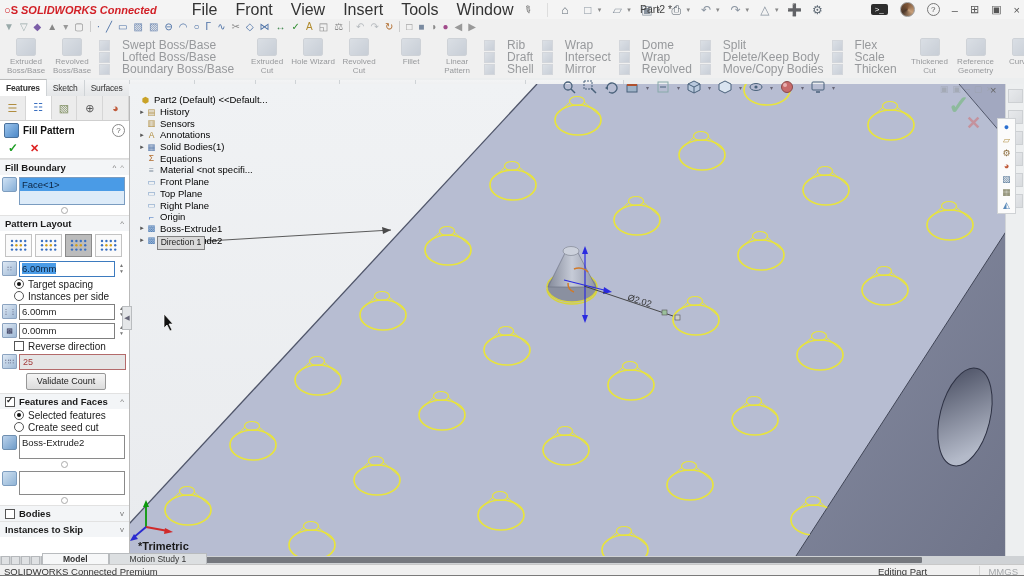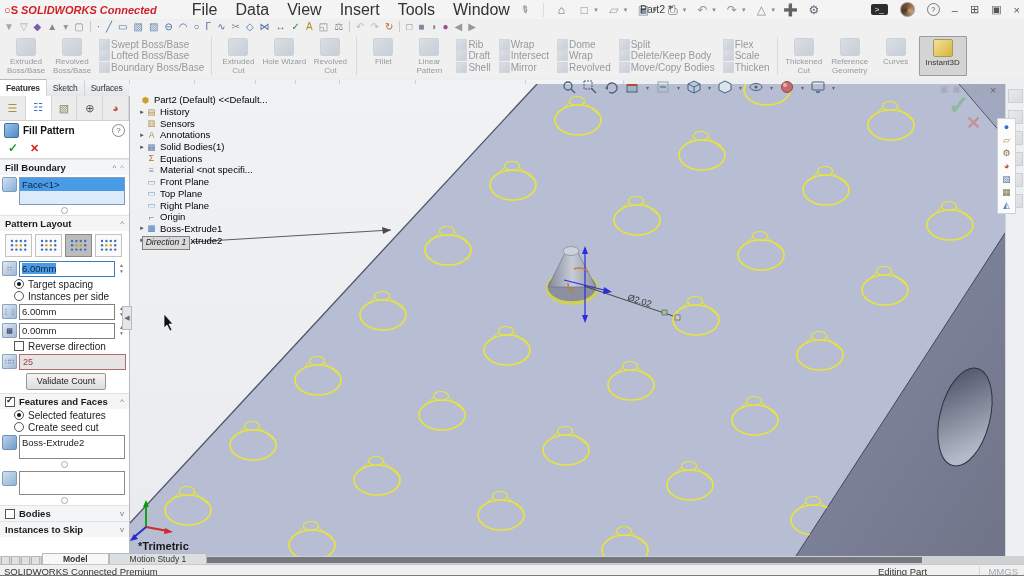--- a/index.html
+++ b/index.html
@@ -27,21 +27,21 @@
   .tsep{width:1px;height:11px;background:#ccc;}
   
   #ribbon{left:0;top:34px;width:1024px;height:44px;background:#f0f0f0;border-bottom:1px solid #d6d6d6;display:flex;align-items:stretch;}
   .rgroup{display:flex;align-items:stretch;padding:2px 3px;}
   .rgsep{width:1px;background:#d9d9d9;margin:3px 0;}
   .rbig{width:46px;display:flex;flex-direction:column;align-items:center;justify-content:flex-start;padding-top:2px;text-align:center;color:#97999c;font-size:8px;line-height:8.5px;}
   .rbig .bico{width:18px;height:16px;margin-bottom:2px;background:linear-gradient(135deg,#ccd4de,#aeb8c6);border:1px solid #b9bfc7;opacity:.6;border-radius:2px;}
   .rbig.active{background:#d4d4d4;border:1px solid #9b9b9b;color:#333;border-radius:1px;}
   .rbig.active .bico{background:linear-gradient(135deg,#f3e29a,#d9b43c);opacity:1;border-color:#a99b54;}
   .rstack{display:flex;flex-direction:column;justify-content:space-between;padding:3px 4px;}
-  .rsmall{display:flex;align-items:center;gap:1px;color:#97999c;font-size:10px;white-space:nowrap;height:12px;}
+  .rsmall{display:flex;align-items:center;gap:12px;color:#97999c;font-size:12px;white-space:nowrap;height:12px;}
   .rsmall .sico{width:9px;height:9px;background:linear-gradient(135deg,#ccd4de,#a9b4c4);border:1px solid #bcc2ca;opacity:.55;flex:0 0 auto;}
   
   #tabrow{left:0;top:78px;width:1024px;height:18px;background:#eceeef;border-bottom:1px solid #c9cdd1;display:flex;align-items:flex-end;}
   .ctab{font-size:8.5px;letter-spacing:-.2px;color:#333;padding:3px 6px 3px;border-right:1px solid #cfd3d6;background:linear-gradient(#f3f4f5,#e4e6e8);white-space:nowrap;}
   .ctab.active{background:#fff;font-weight:bold;border-top:1px solid #bbb;}
   
   #headsup{left:562px;top:80px;display:flex;align-items:center;gap:7px;z-index:30;}
   .huico{display:inline-flex;align-items:center;color:#49617a;}
   .huico svg{width:14px;height:14px;}
   .hucaret{font-size:6px;color:#667;}
@@ -87,21 +87,21 @@
   .cbox{width:8px;height:8px;border:1px solid #555;background:#fff;flex:0 0 auto;position:relative;}
   .cbox.chk:after{content:"✓";position:absolute;left:0px;top:-3px;font-size:9px;color:#222;}
   .countbox{flex:1;border:1px solid #b36a6a;background:#e5e5e5;height:14px;line-height:14px;font-size:9px;color:#a33c3c;padding:0 3px;}
   .vbtn{margin:2px 0 3px 26px;width:78px;height:15px;background:linear-gradient(#f5f5f5,#dcdcdc);border:1px solid #979797;border-radius:2px;font-size:9px;text-align:center;line-height:15px;color:#222;}
   
   #tree{left:132px;top:94px;width:190px;z-index:20;}
   .trow{display:flex;align-items:center;height:11.7px;white-space:nowrap;}
   .tarrow{width:8px;color:#555;font-size:7px;flex:0 0 auto;text-align:center;}
   .ticon{width:11px;height:10px;margin-right:3px;flex:0 0 auto;font-size:8.5px;line-height:10px;text-align:center;}
   .tlabel{font-size:9.5px;color:#000;}
-  #dir-callout{left:142px;top:236px;width:46px;height:12px;background:#d9d9d9;border:1px solid #808080;font-size:8.5px;line-height:11px;text-align:center;color:#222;z-index:25;font-style:italic;}
+  #dir-callout{left:157px;top:236px;width:46px;height:12px;background:#d9d9d9;border:1px solid #808080;font-size:8.5px;line-height:11px;text-align:center;color:#222;z-index:25;}
   
   #confcorner{left:940px;top:84px;z-index:22;width:60px;}
   .fadectl{color:#9aa0a8;opacity:.65;font-size:9px;letter-spacing:4px;}
   .bigok{color:#5cb85c;opacity:.45;font-size:26px;font-weight:bold;line-height:22px;margin-left:8px;}
   .bigx{color:#d9534f;opacity:.4;font-size:18px;font-weight:bold;margin-left:26px;line-height:14px;}
   #gfx-close{left:990px;top:84px;color:#666;font-size:11px;z-index:22;}
   
   .ghost{width:13px;height:12px;margin:5px auto 7px;border:1px solid #c6c9cd;background:linear-gradient(135deg,#e7e9ec,#d4d7db);opacity:.8;}
   #tp-strip{left:997px;top:118px;width:17px;background:#fbfbfb;border:1px solid #cfd2d5;z-index:24;padding:1px 0;}
   .tpico{width:13px;height:12px;margin:1px auto;display:flex;align-items:center;justify-content:center;font-size:9px;}
@@ -123,21 +123,21 @@
 </head>
 <body>
 
 <div id="titlebar" class="abs">
   <div class="logo">
     <span class="ds-mark">○S</span>
     <span>SOLIDWORKS Connected</span>
   </div>
   <div id="menus">
       <span class="menu-item">File</span>
-      <span class="menu-item">Data</span>
+      <span class="menu-item">Front</span>
       <span class="menu-item">View</span>
       <span class="menu-item">Insert</span>
       <span class="menu-item">Tools</span>
       <span class="menu-item">Window</span>
     </div>
   <span id="pinbtn">✎</span>
   <div id="quickbar">
       <span class="qico" style="color: rgb(95, 106, 117);">⌂</span>
       <span class="qico" style="color: rgb(138, 148, 160);">□</span>
       <span class="qcaret">▾</span>

